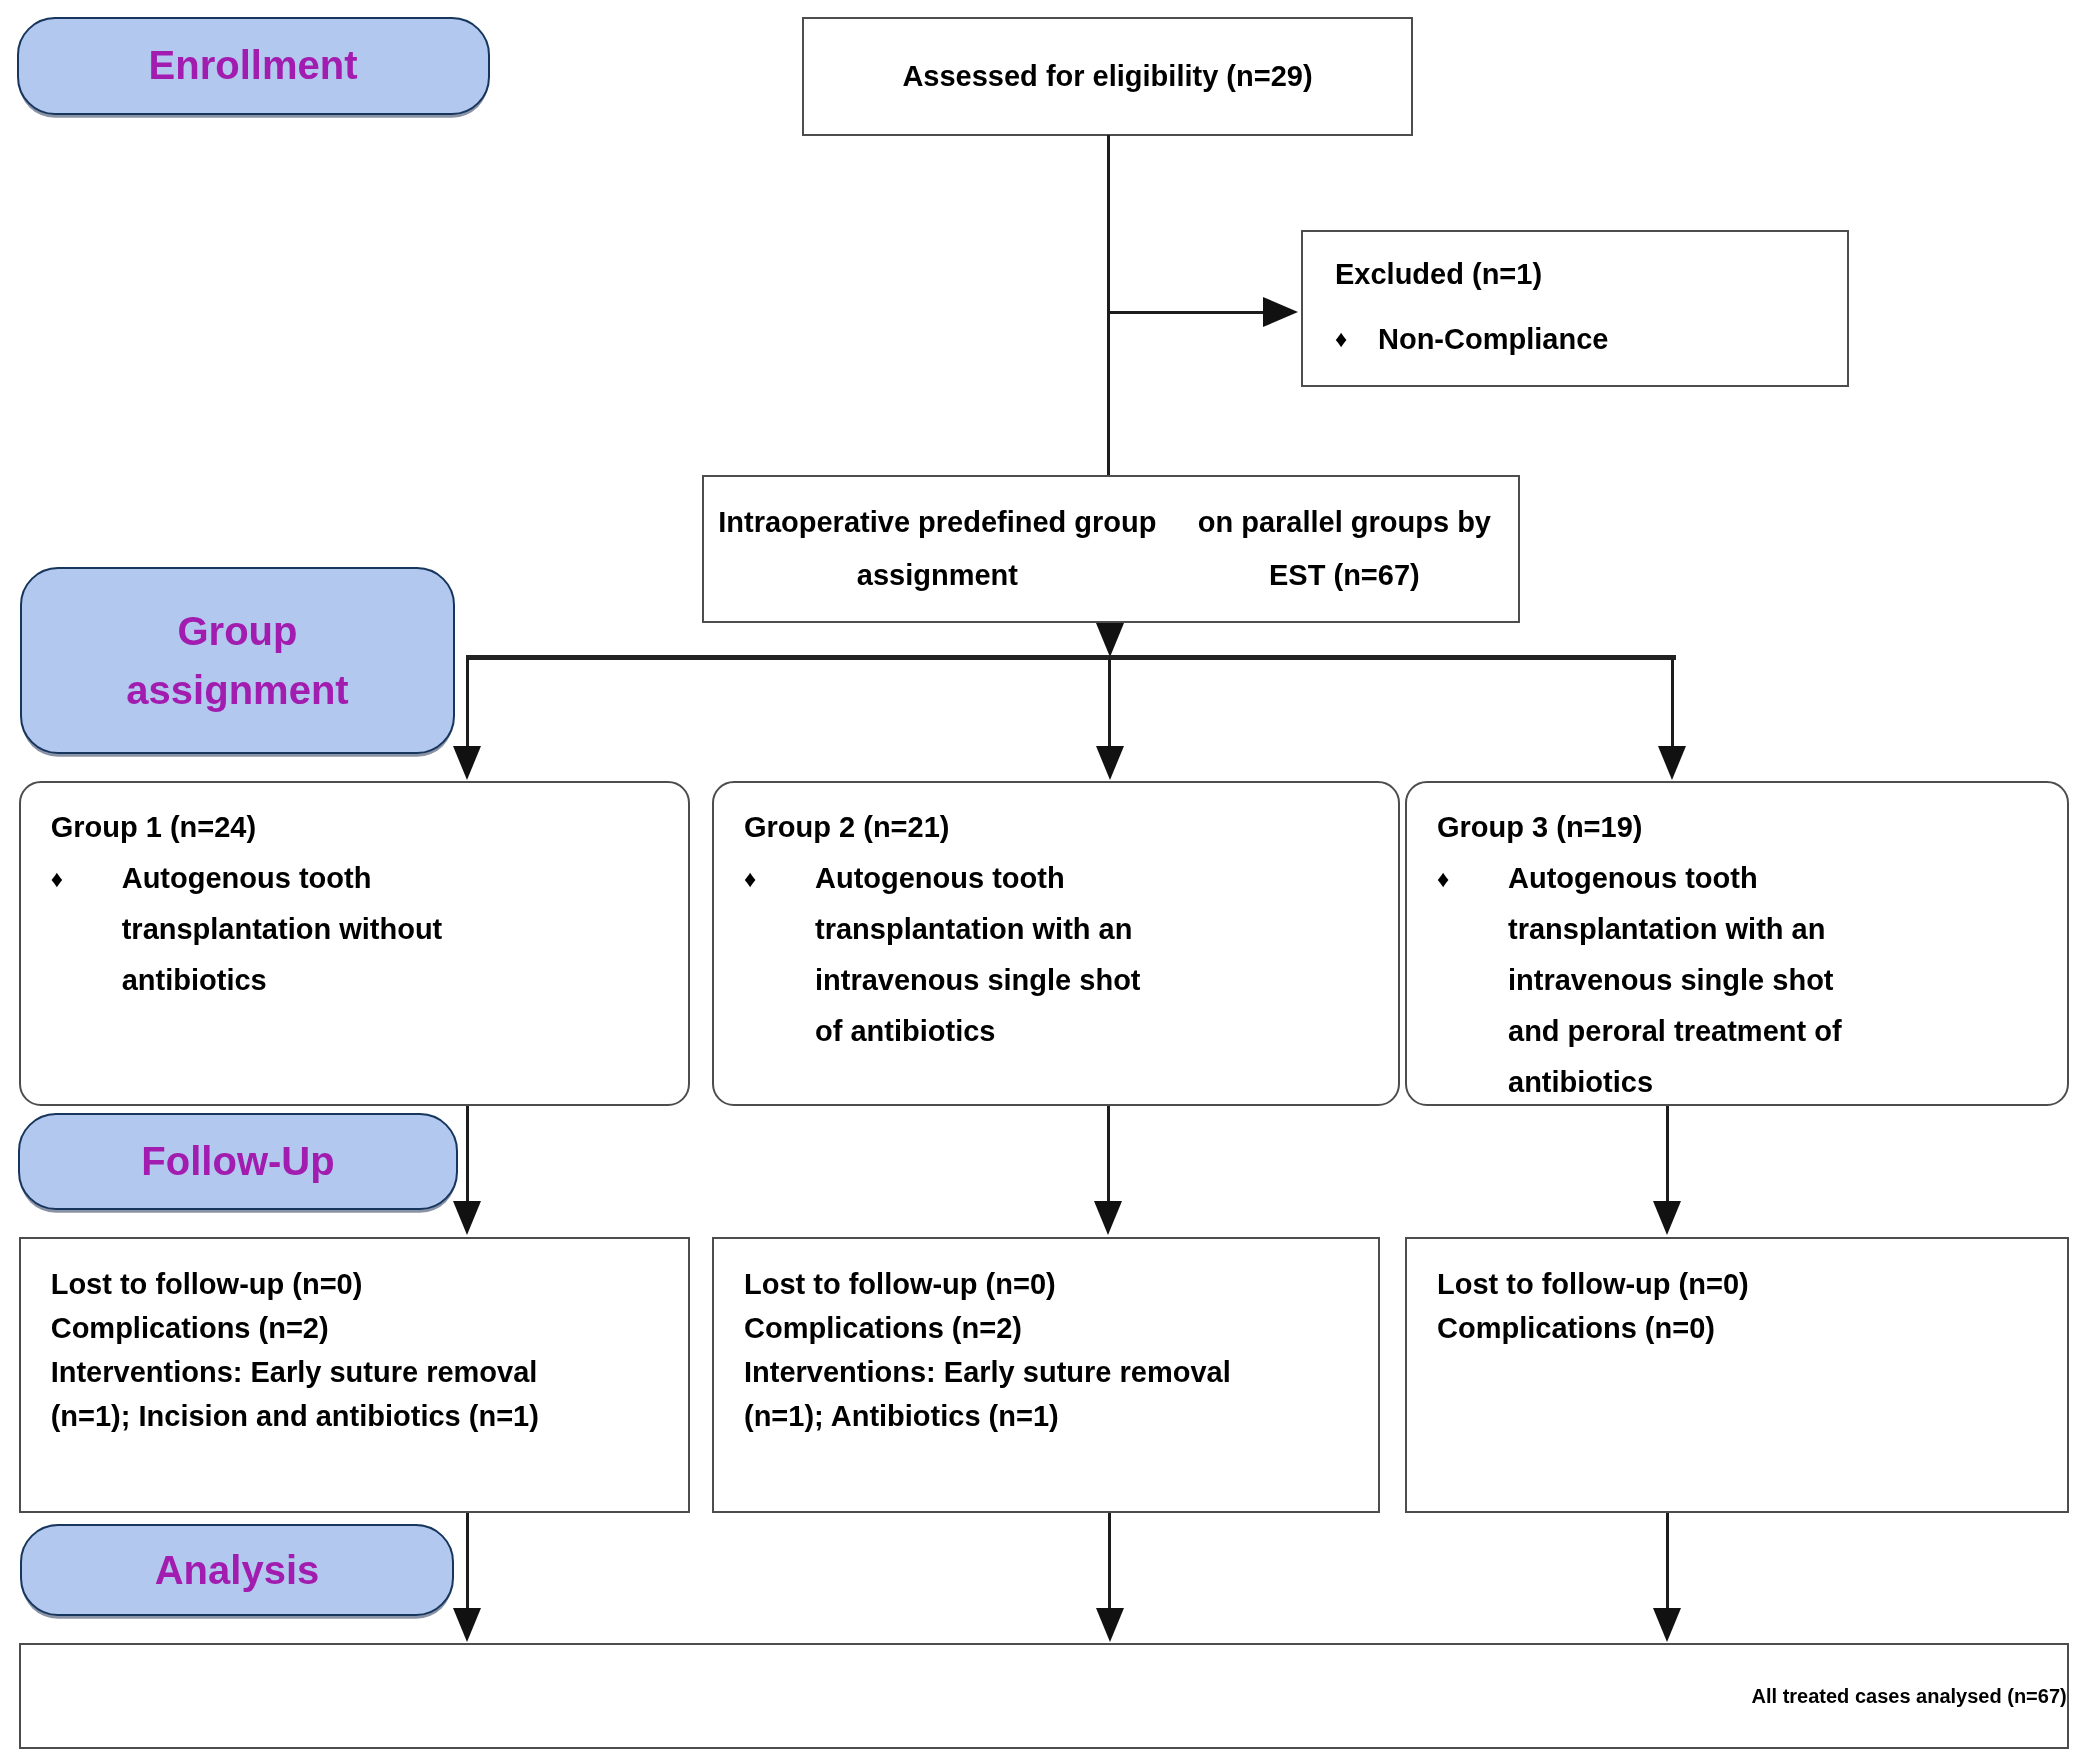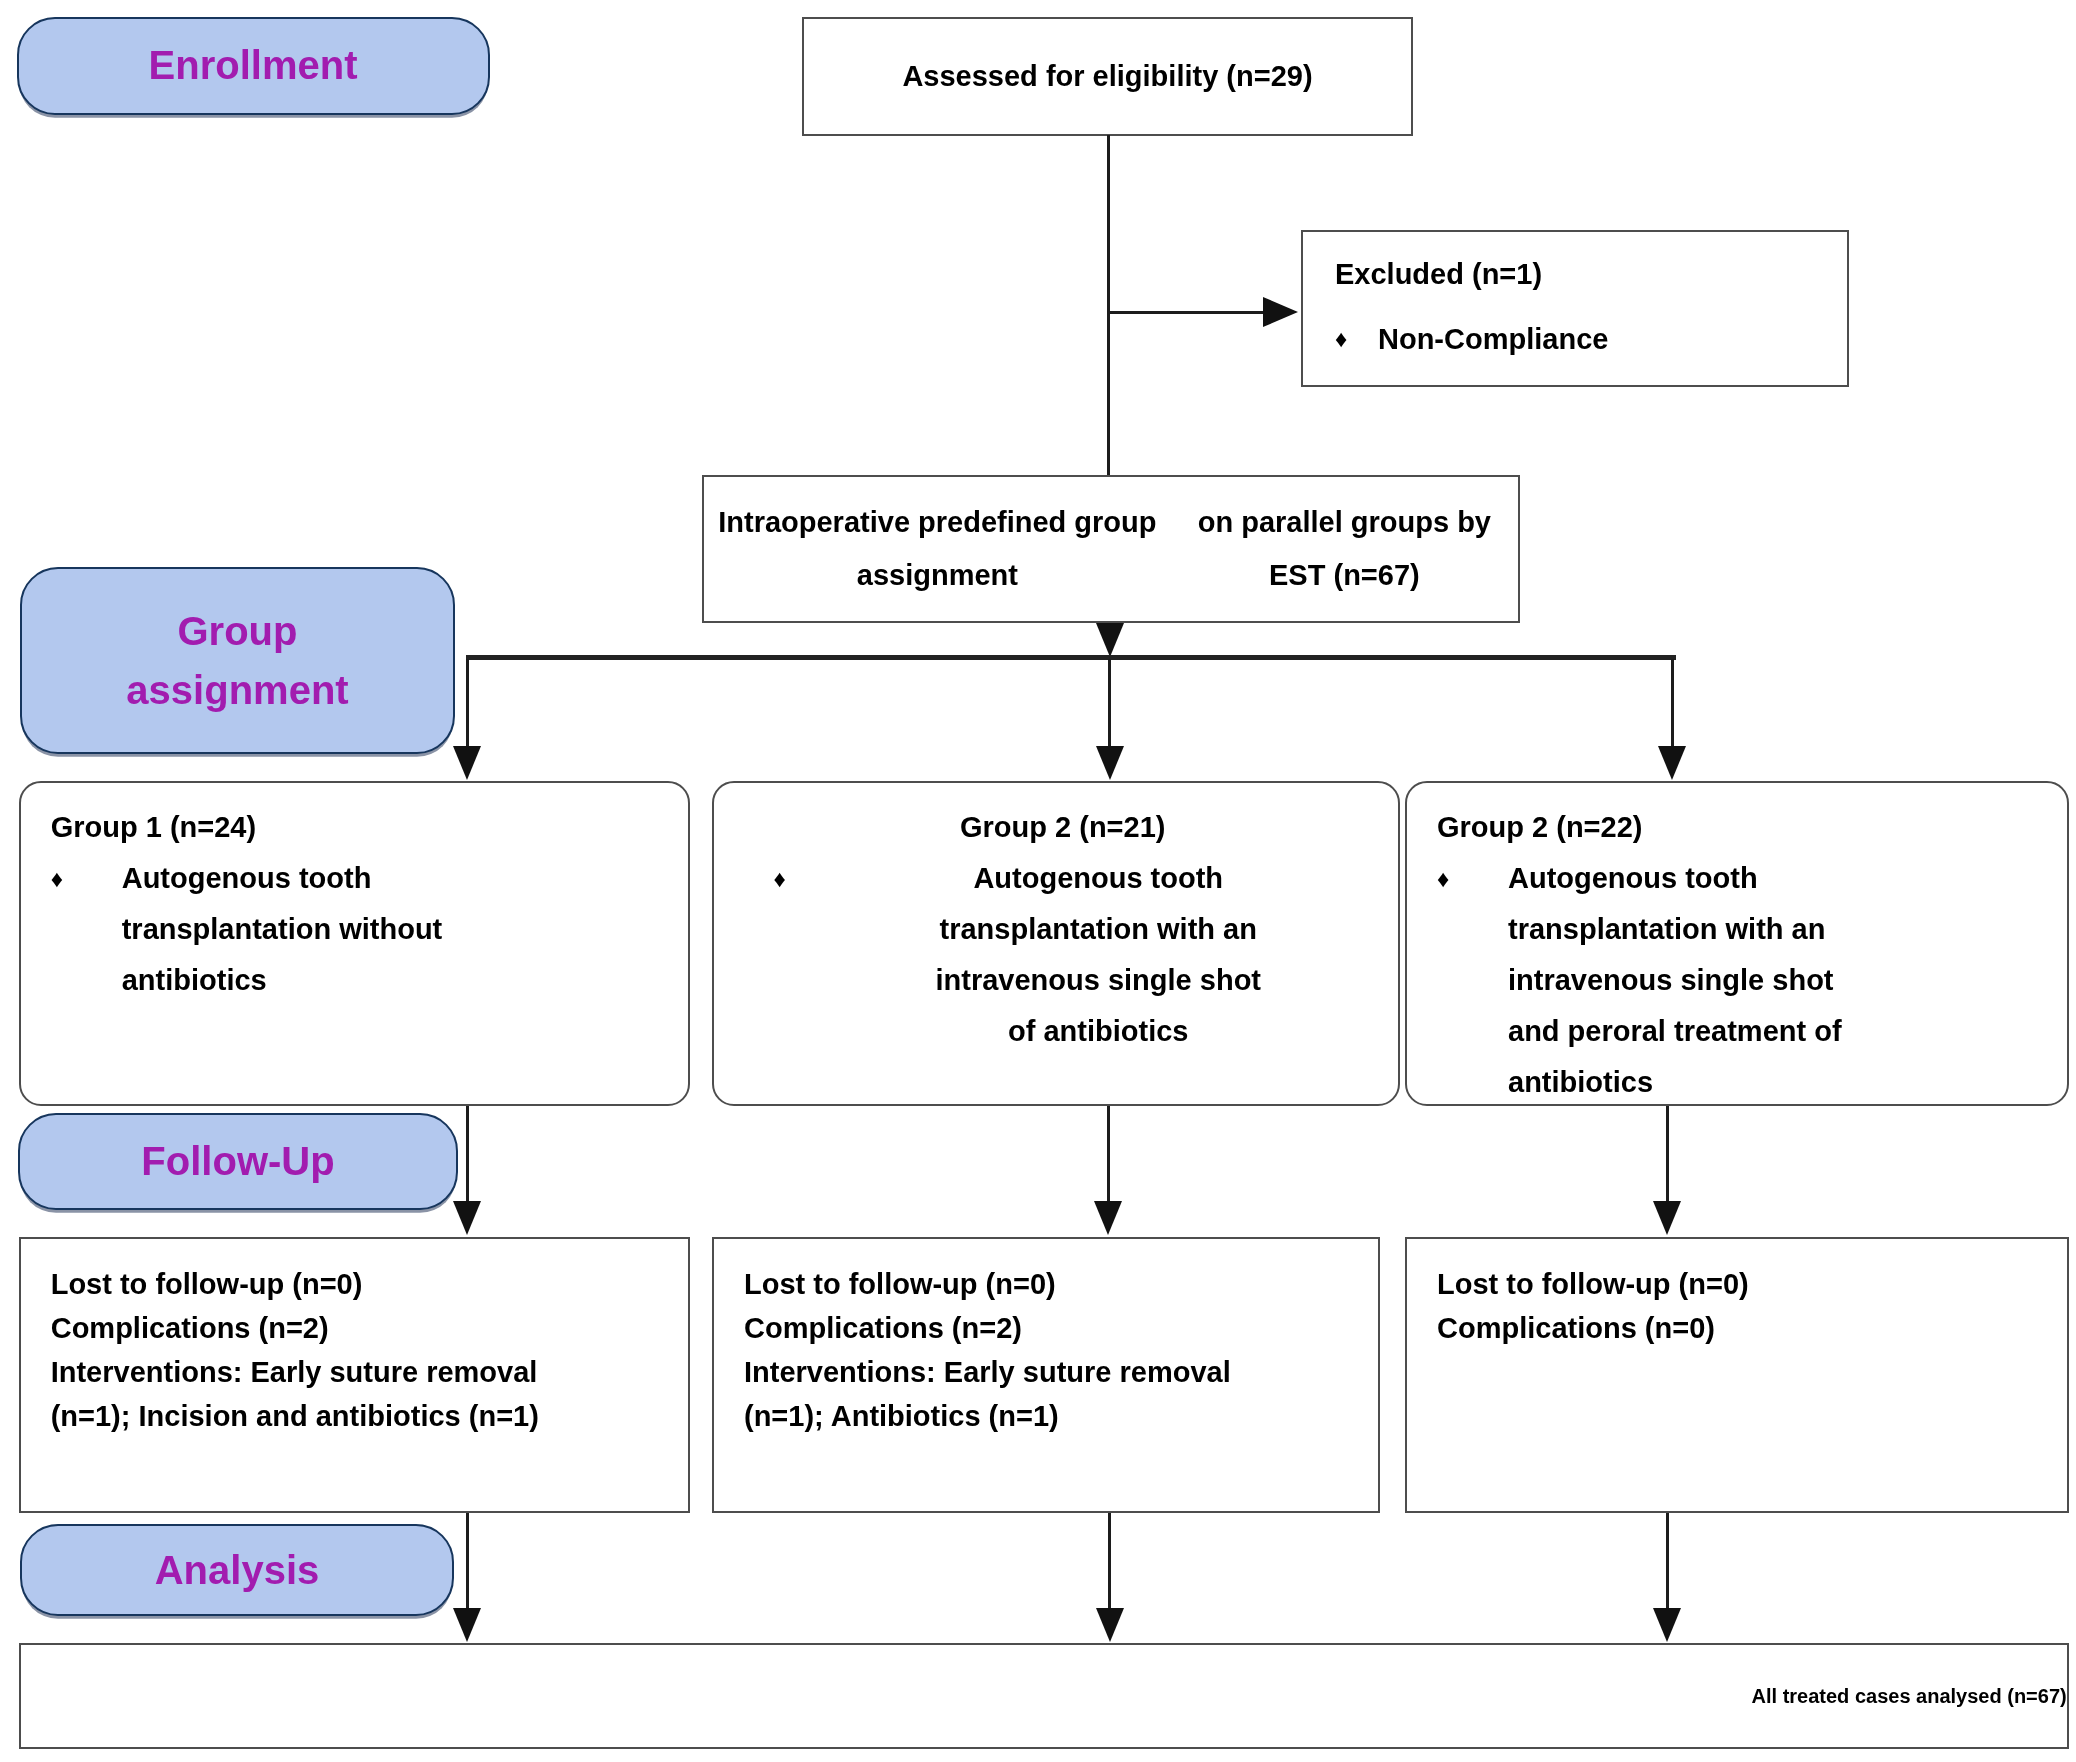--- a/index.html
+++ b/index.html
@@ -91,33 +91,33 @@
   <div class="pbox titled" style="left:18.7px;top:781px;width:671px;height:325px;">
     <div>Group 1 (n=24)</div>
     <div class="bullet-row">
       <span class="bullet-glyph">♦</span>
       <span class="bullet-text ml">Autogenous tooth
 transplantation without
 antibiotics</span>
     </div>
   </div>
 
-  <div class="pbox titled" style="left:712px;top:781px;width:688px;height:325px;text-align:center;">
+  <div class="pbox titled" style="left:712px;top:781px;width:688px;height:325px;">
     <div>Group 2 (n=21)</div>
     <div class="bullet-row">
       <span class="bullet-glyph">♦</span>
       <span class="bullet-text ml">Autogenous tooth
 transplantation with an
 intravenous single shot
 of antibiotics</span>
     </div>
   </div>
 
   <div class="pbox titled" style="left:1405px;top:781px;width:664px;height:325px;">
-    <div>Group 2 (n=22)</div>
+    <div>Group 3 (n=19)</div>
     <div class="bullet-row">
       <span class="bullet-glyph">♦</span>
       <span class="bullet-text ml">Autogenous tooth
 transplantation with an
 intravenous single shot
 and peroral treatment of
 antibiotics</span>
     </div>
   </div>
 

